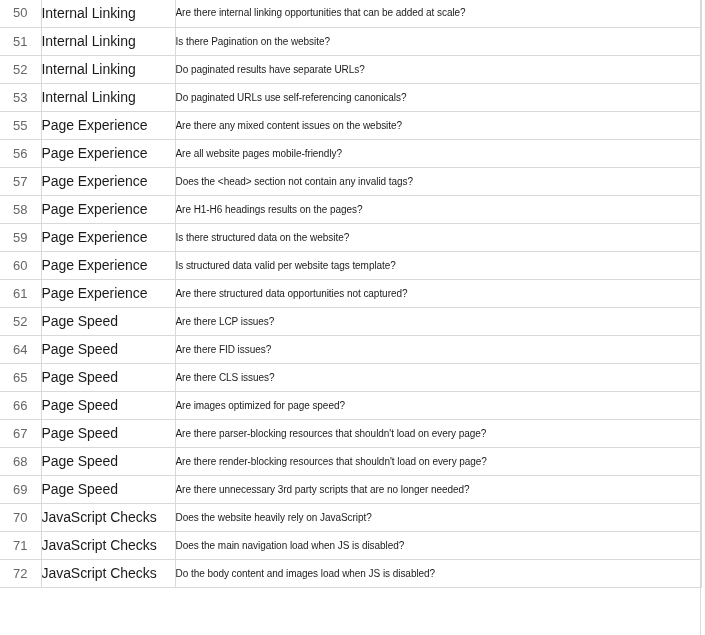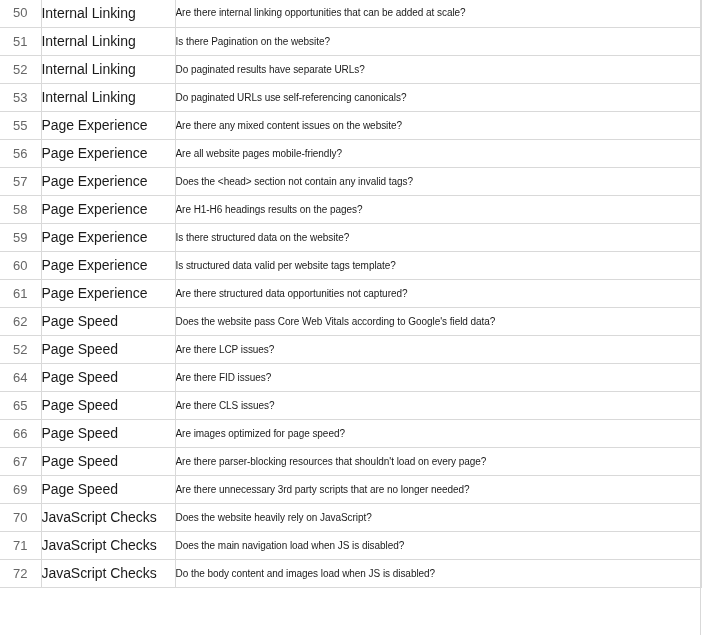--- a/index.html
+++ b/index.html
@@ -150,25 +150,20 @@
           <td class="cell-rownum">60</td>
           <td class="cell-category">Page Experience</td>
           <td class="cell-question">Is structured data valid per website tags template?</td>
         </tr>
         <tr>
           <td class="cell-rownum">61</td>
           <td class="cell-category">Page Experience</td>
           <td class="cell-question">Are there structured data opportunities not captured?</td>
         </tr>
         <tr>
-          <td class="cell-rownum">62</td>
-          <td class="cell-category">Page Speed</td>
-          <td class="cell-question">Does the website pass Core Web Vitals according to Google's field data?</td>
-        </tr>
-        <tr>
           <td class="cell-rownum">52</td>
           <td class="cell-category">Page Speed</td>
           <td class="cell-question">Are there LCP issues?</td>
         </tr>
         <tr>
           <td class="cell-rownum">64</td>
           <td class="cell-category">Page Speed</td>
           <td class="cell-question">Are there FID issues?</td>
         </tr>
         <tr>
@@ -178,20 +173,25 @@
         </tr>
         <tr>
           <td class="cell-rownum">66</td>
           <td class="cell-category">Page Speed</td>
           <td class="cell-question">Are images optimized for page speed?</td>
         </tr>
         <tr>
           <td class="cell-rownum">67</td>
           <td class="cell-category">Page Speed</td>
           <td class="cell-question">Are there parser-blocking resources that shouldn't load on every page?</td>
+        </tr>
+        <tr>
+          <td class="cell-rownum">68</td>
+          <td class="cell-category">Page Speed</td>
+          <td class="cell-question">Are there render-blocking resources that shouldn't load on every page?</td>
         </tr>
         <tr>
           <td class="cell-rownum">69</td>
           <td class="cell-category">Page Speed</td>
           <td class="cell-question">Are there unnecessary 3rd party scripts that are no longer needed?</td>
         </tr>
         <tr>
           <td class="cell-rownum">70</td>
           <td class="cell-category">JavaScript Checks</td>
           <td class="cell-question">Does the website heavily rely on JavaScript?</td>

